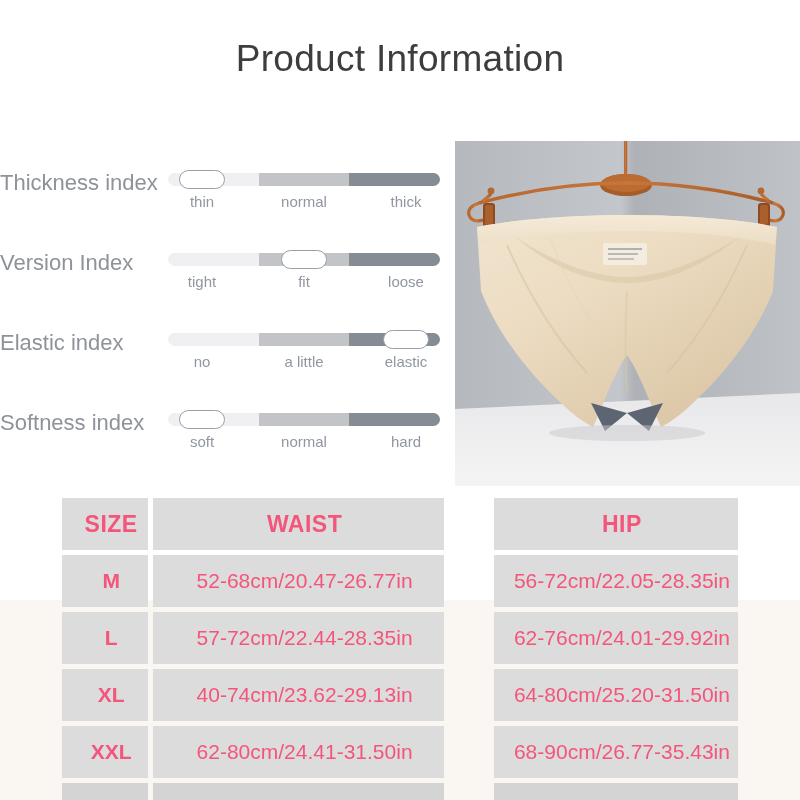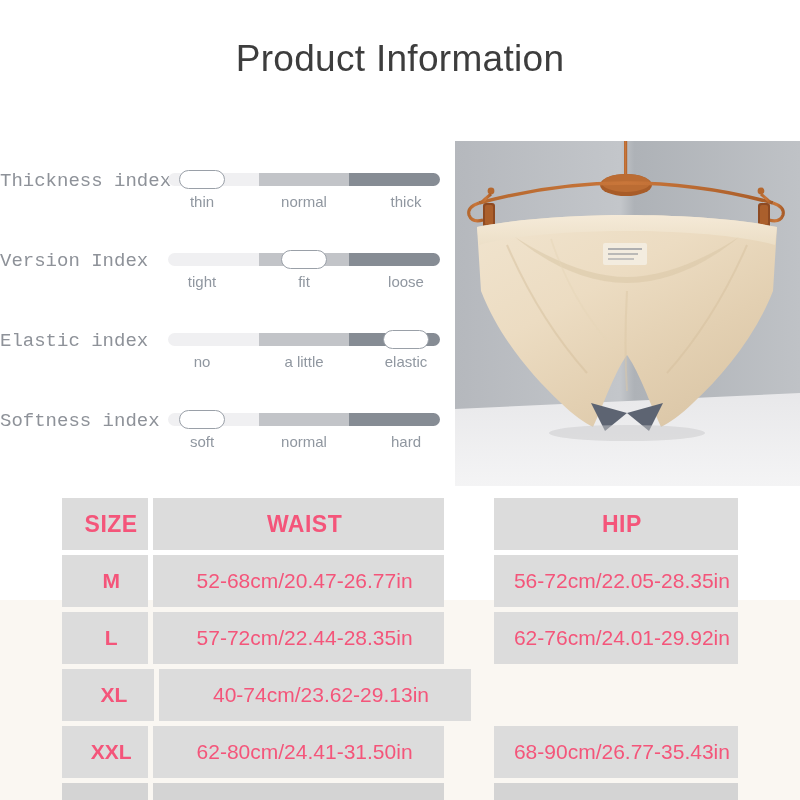--- a/index.html
+++ b/index.html
@@ -57,24 +57,23 @@
     position: relative;
     height: 80px;
   }
 
   .index-label {
     position: absolute;
     left: 0;
     top: 10px;
     width: 150px;
     text-align: left;
-    font-size: 19px;
+    font-size: 22px;
     color: #8e9299;
     white-space: nowrap;
-    font-family: Liberation Mono, monospace;
   }
 
   .slider {
     position: absolute;
     left: 168px;
     top: 13px;
     width: 272px;
     height: 13px;
   }
 
@@ -357,20 +356,21 @@
 
     <div class="trow">
       <div class="cell cell-size">L</div>
       <div class="cell cell-waist">57-72cm/22.44-28.35in</div>
       <div class="cell cell-hip">62-76cm/24.01-29.92in</div>
     </div>
 
     <div class="trow">
       <div class="cell cell-size">XL</div>
       <div class="cell cell-waist">40-74cm/23.62-29.13in</div>
+      <div class="cell cell-hip">64-80cm/25.20-31.50in</div>
     </div>
 
     <div class="trow">
       <div class="cell cell-size">XXL</div>
       <div class="cell cell-waist">62-80cm/24.41-31.50in</div>
       <div class="cell cell-hip">68-90cm/26.77-35.43in</div>
     </div>
 
     <div class="trow trow-partial">
       <div class="cell cell-size"></div>

